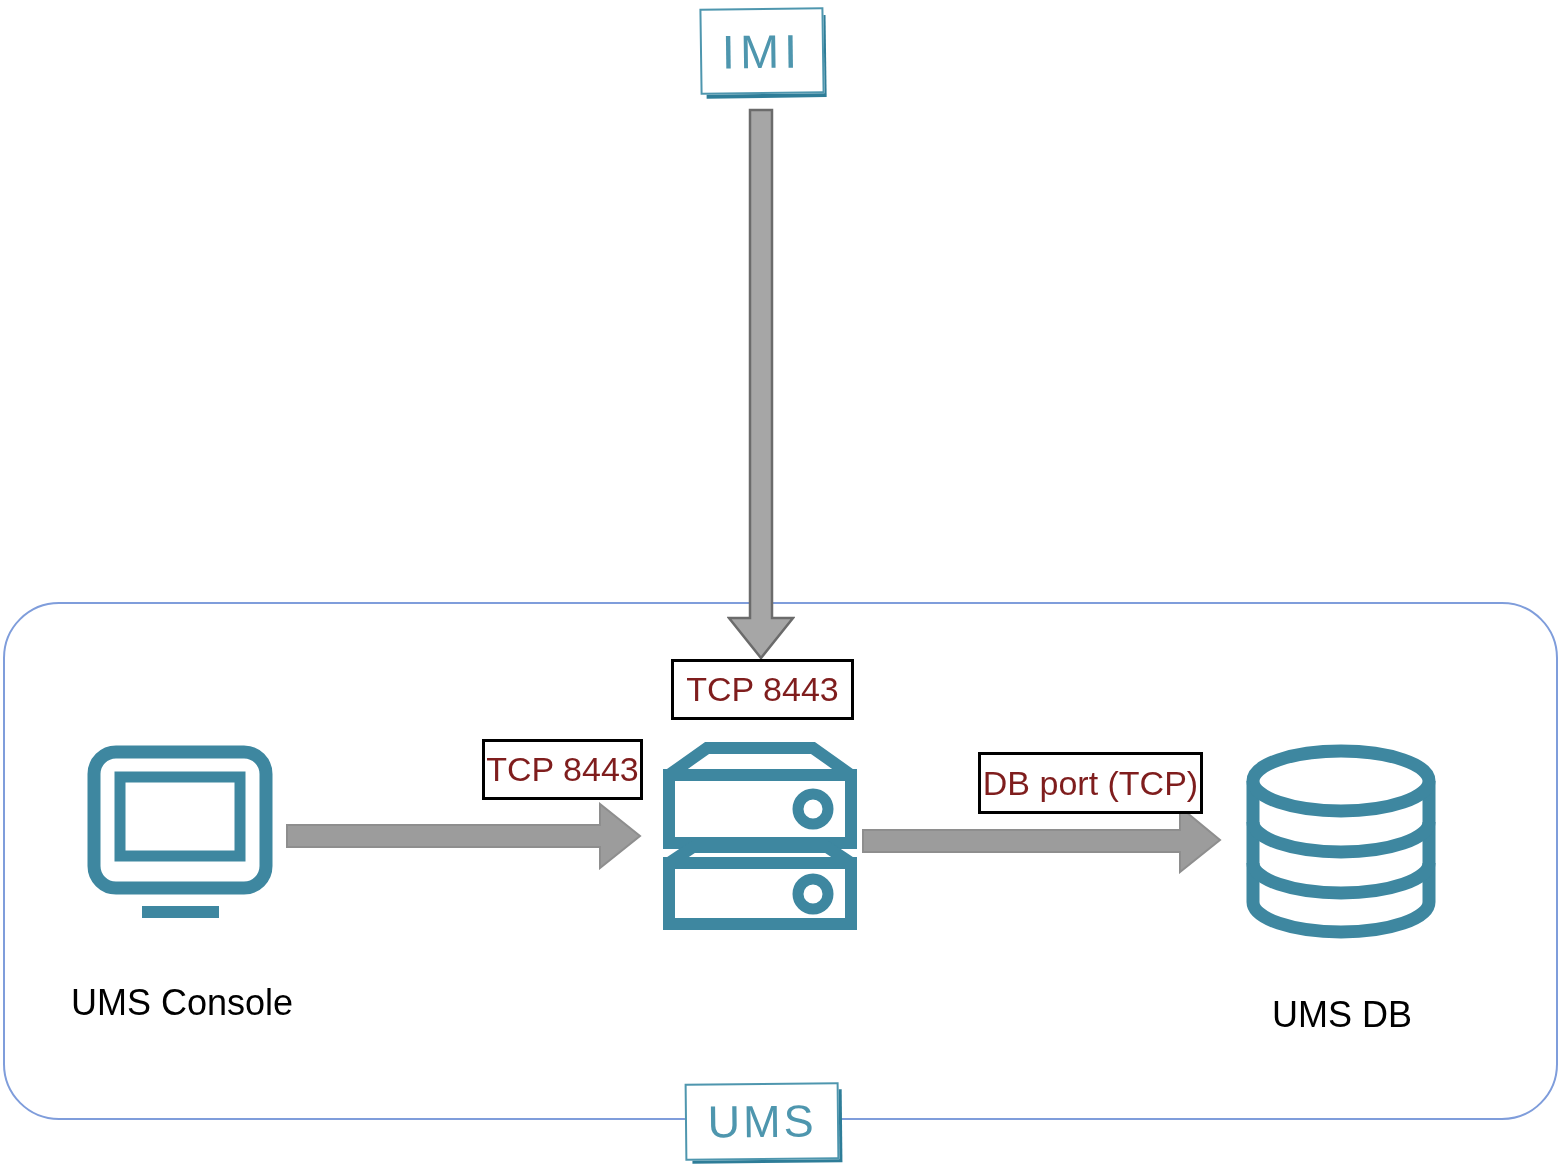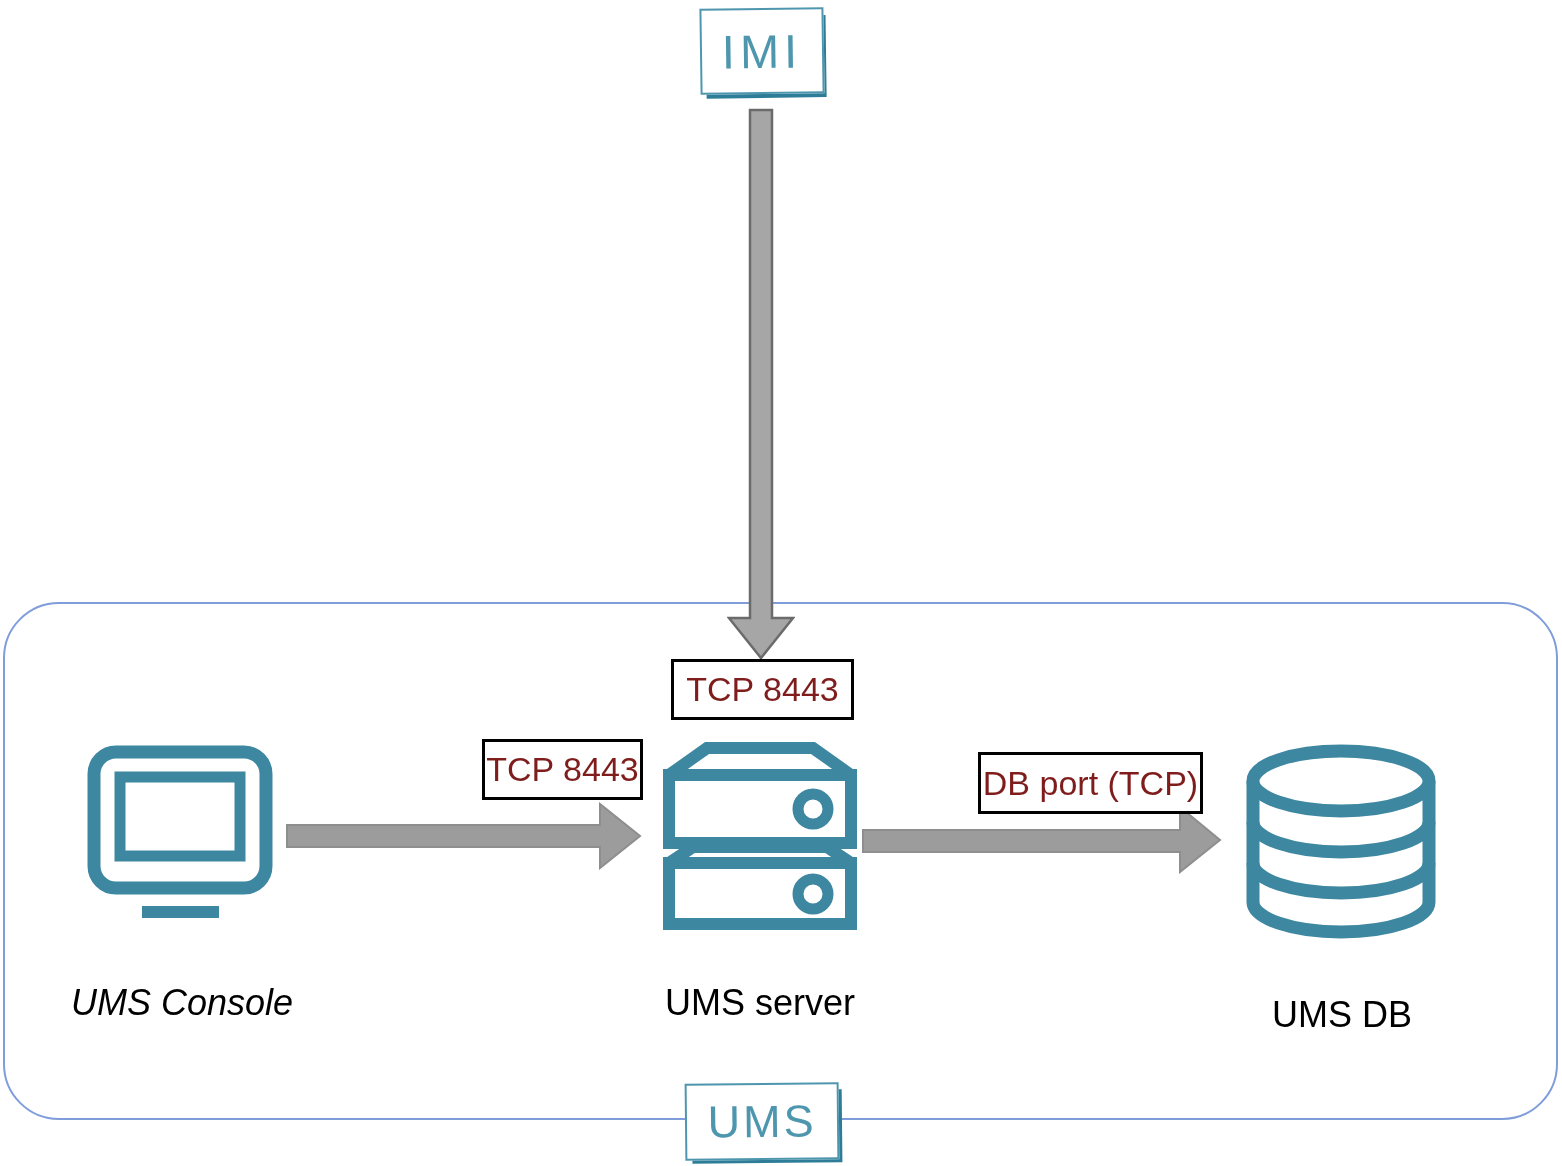--- a/index.html
+++ b/index.html
@@ -58,21 +58,21 @@
   
   .node-label {
     position: absolute;
     top: 982px;
     transform: translateX(-50%);
     font-size: 36px;
     color: #000000;
     white-space: nowrap;
     z-index: 3;
   }
-  .label-console { left: 182px; font-style: italic; }
+  .label-console { left: 182px; }
   .label-server  { left: 760px; }
   .label-db      { left: 1342px; margin-top: 12px; }
 
   
   .logo-box {
     position: absolute;
     box-sizing: border-box;
     background: #ffffff;
     border: 2.5px solid #4E96AE;
     color: #4E96AE;
@@ -142,20 +142,19 @@
   </svg>
 
   <svg class="node-icon icon-db" width="192" height="197" viewBox="0 0 192 197" xmlns="http://www.w3.org/2000/svg">
     <path d="M 8 38 L 8 159 A 88 30 0 0 0 184 159 L 184 38" fill="#ffffff" stroke="#3E87A0" stroke-width="13"></path>
     <path d="M 8 79 A 88 30 0 0 0 184 79" fill="none" stroke="#3E87A0" stroke-width="13"></path>
     <path d="M 8 120 A 88 30 0 0 0 184 120" fill="none" stroke="#3E87A0" stroke-width="13"></path>
     <ellipse cx="96" cy="38" rx="88" ry="30" fill="#ffffff" stroke="#3E87A0" stroke-width="13"></ellipse>
   </svg>
 
   <div class="node-label label-console">UMS Console</div>
-  <div class="node-label label-server">UMS server</div>
   <div class="node-label label-db">UMS DB</div>
 
   <div class="logo-box logo-ums">
     <span>UMS</span>
   </div>
 
 </div>
 
 </body></html>

